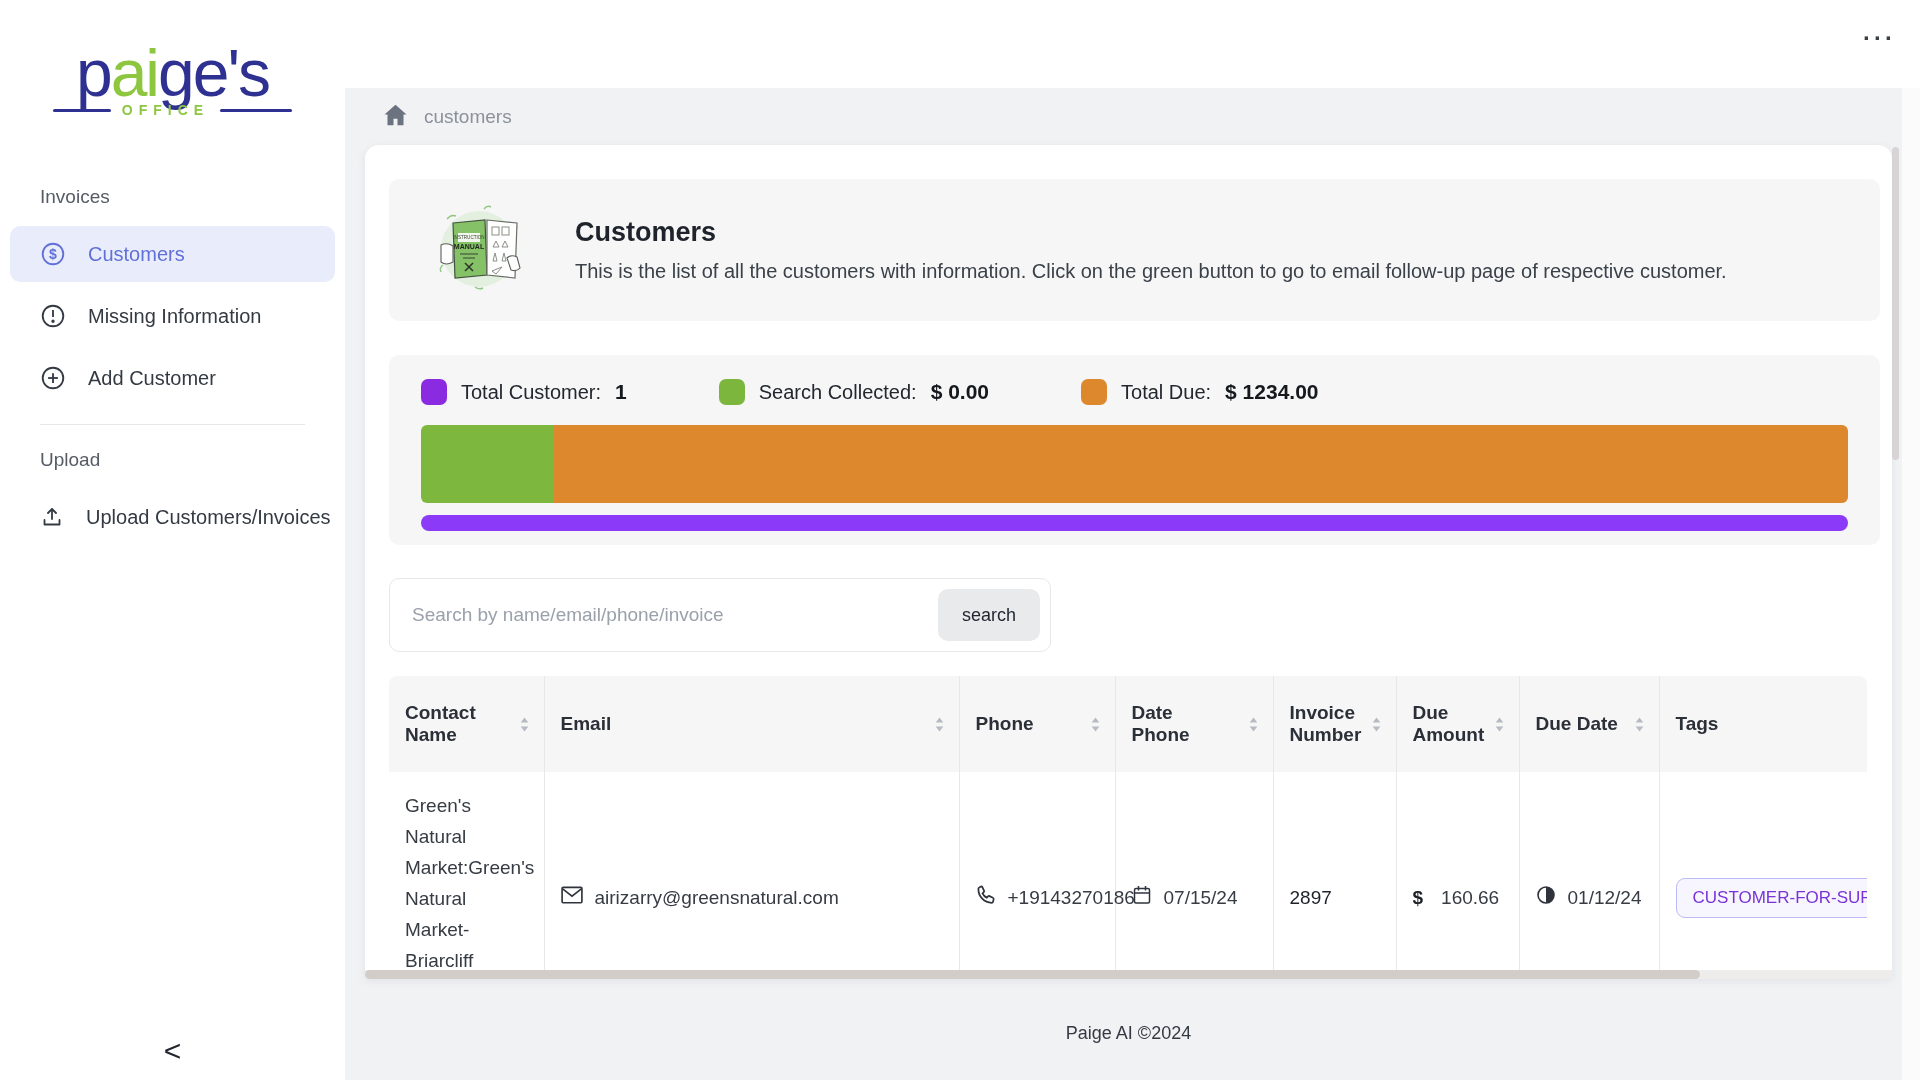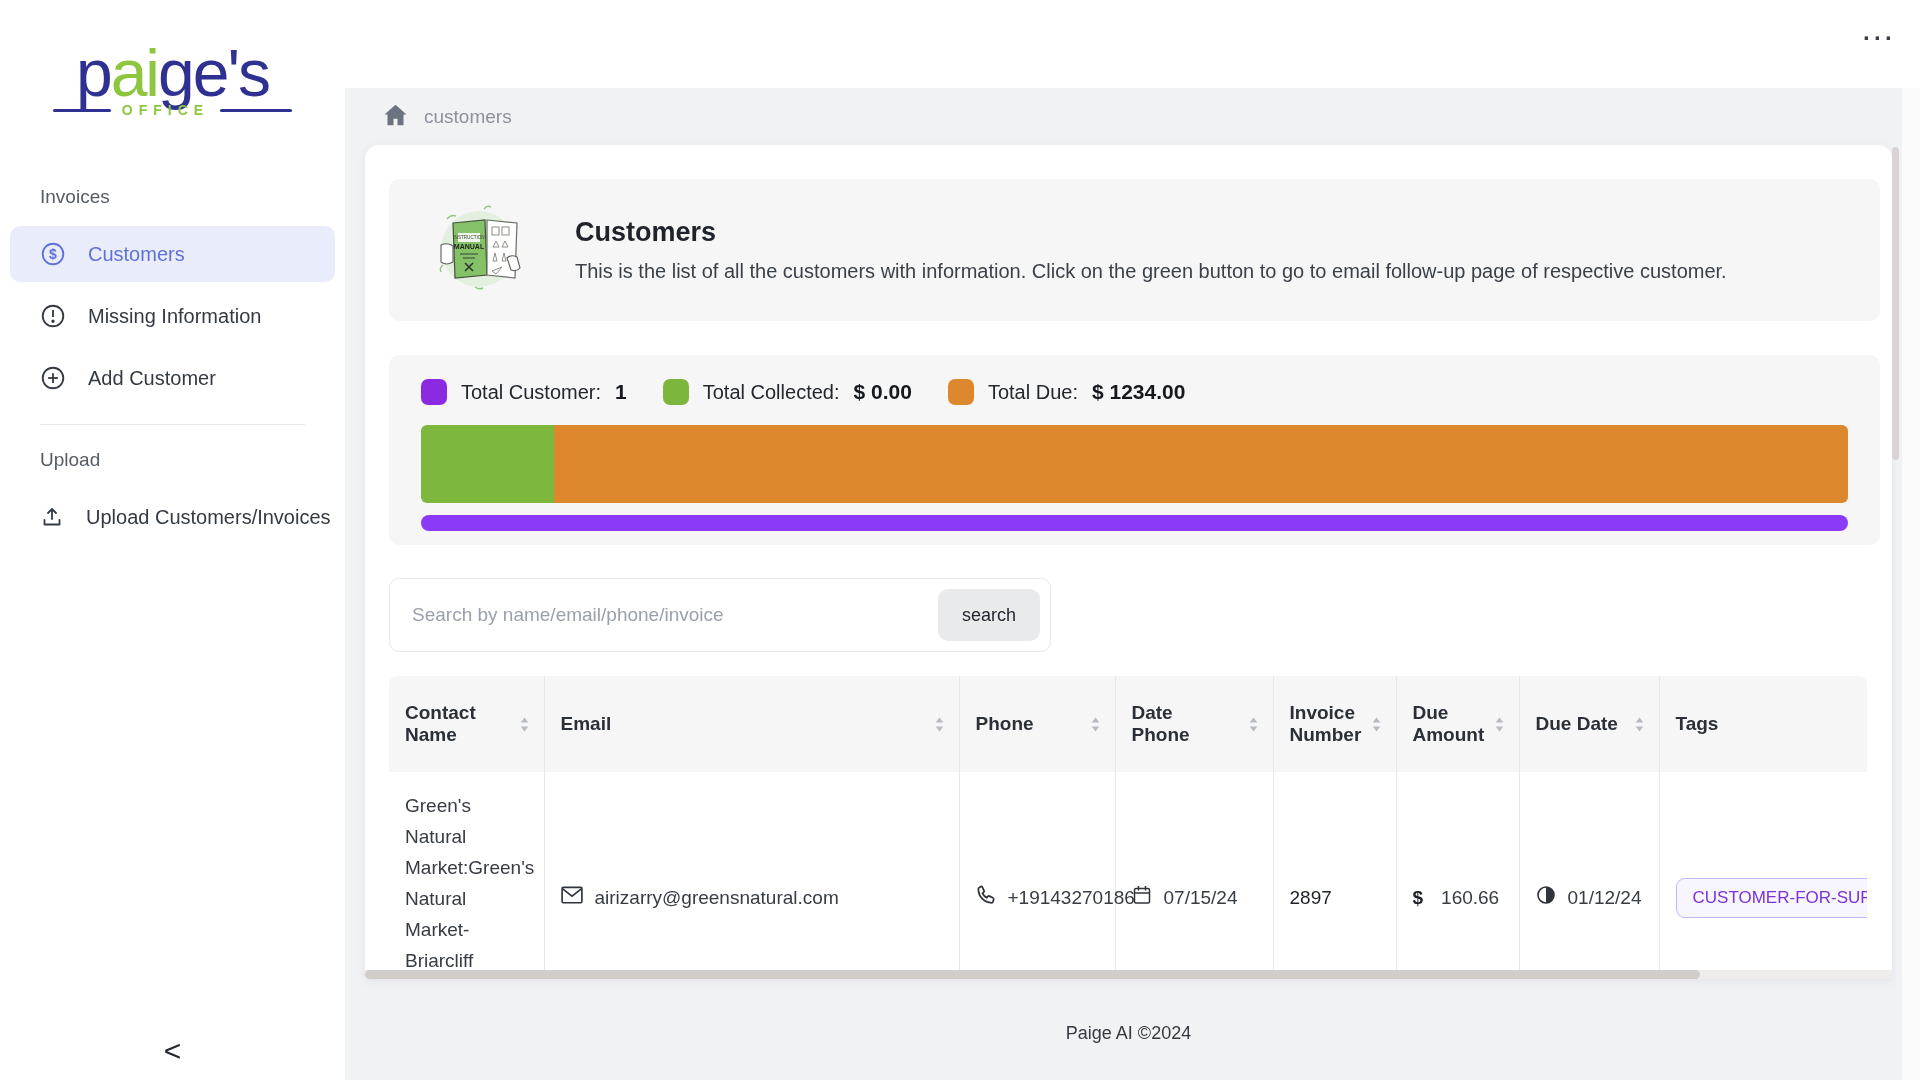--- a/index.html
+++ b/index.html
@@ -40,21 +40,21 @@
   
   .card { background:#fff; border-radius:14px 14px 0 0; height:834px; overflow:hidden;
           position:relative; box-shadow:0 2px 8px rgba(90,95,105,.10); padding:34px 12px 0 24px; }
 
   .header-box { background:#f6f6f7; border-radius:10px; height:142px; display:flex;
                 align-items:center; gap:46px; padding:0 28px 0 40px; }
   .page-title { font-size:27px; font-weight:700; color:#1f232b; }
   .page-desc { font-size:20px; color:#3b4149; margin-top:12px; }
 
   .stats-box { margin-top:34px; background:#f6f6f7; border-radius:10px; padding:24px 32px 14px 32px; }
-  .legend-row { display:flex; align-items:center; gap:36px; }
+  .legend-row { display:flex; align-items:center; gap:92px; }
   .legend-item { display:flex; align-items:center; gap:14px; font-size:20px; color:#23272e; }
   .swatch { width:26px; height:26px; border-radius:7px; flex-shrink:0; }
   .legend-value { font-weight:700; font-size:21px; color:#15181d; }
   .big-bar { margin-top:20px; height:78px; border-radius:6px; overflow:hidden; display:flex; width:100%; }
   .bar-seg { height:100%; }
   .purple-bar { margin-top:12px; height:16px; border-radius:9px; }
 
   .search-box { margin-top:33px; width:662px; height:74px; background:#fff; border:1px solid #e7e8ea;
                 border-radius:10px; display:flex; align-items:center; padding:10px 10px 10px 22px; }
   .search-input { flex:1; border:none; outline:none; font-size:19px; color:#373c45; background:transparent;
@@ -224,21 +224,21 @@
 
         <div class="stats-box">
           <div class="legend-row">
             <div class="legend-item">
               <span class="swatch" style="background: rgb(138, 43, 226);"></span>
               <span>Total Customer:</span>
               <span class="legend-value">1</span>
             </div>
             <div class="legend-item">
               <span class="swatch" style="background: rgb(124, 182, 60);"></span>
-              <span>Total Collected:</span>
+              <span>Search Collected:</span>
               <span class="legend-value">$ 0.00</span>
             </div>
             <div class="legend-item">
               <span class="swatch" style="background: rgb(221, 136, 44);"></span>
               <span>Total Due:</span>
               <span class="legend-value">$ 1234.00</span>
             </div>
           </div>
           <div class="big-bar">
             <div class="bar-seg" style="background: rgb(126, 183, 61); width: 9.3%;"></div>

